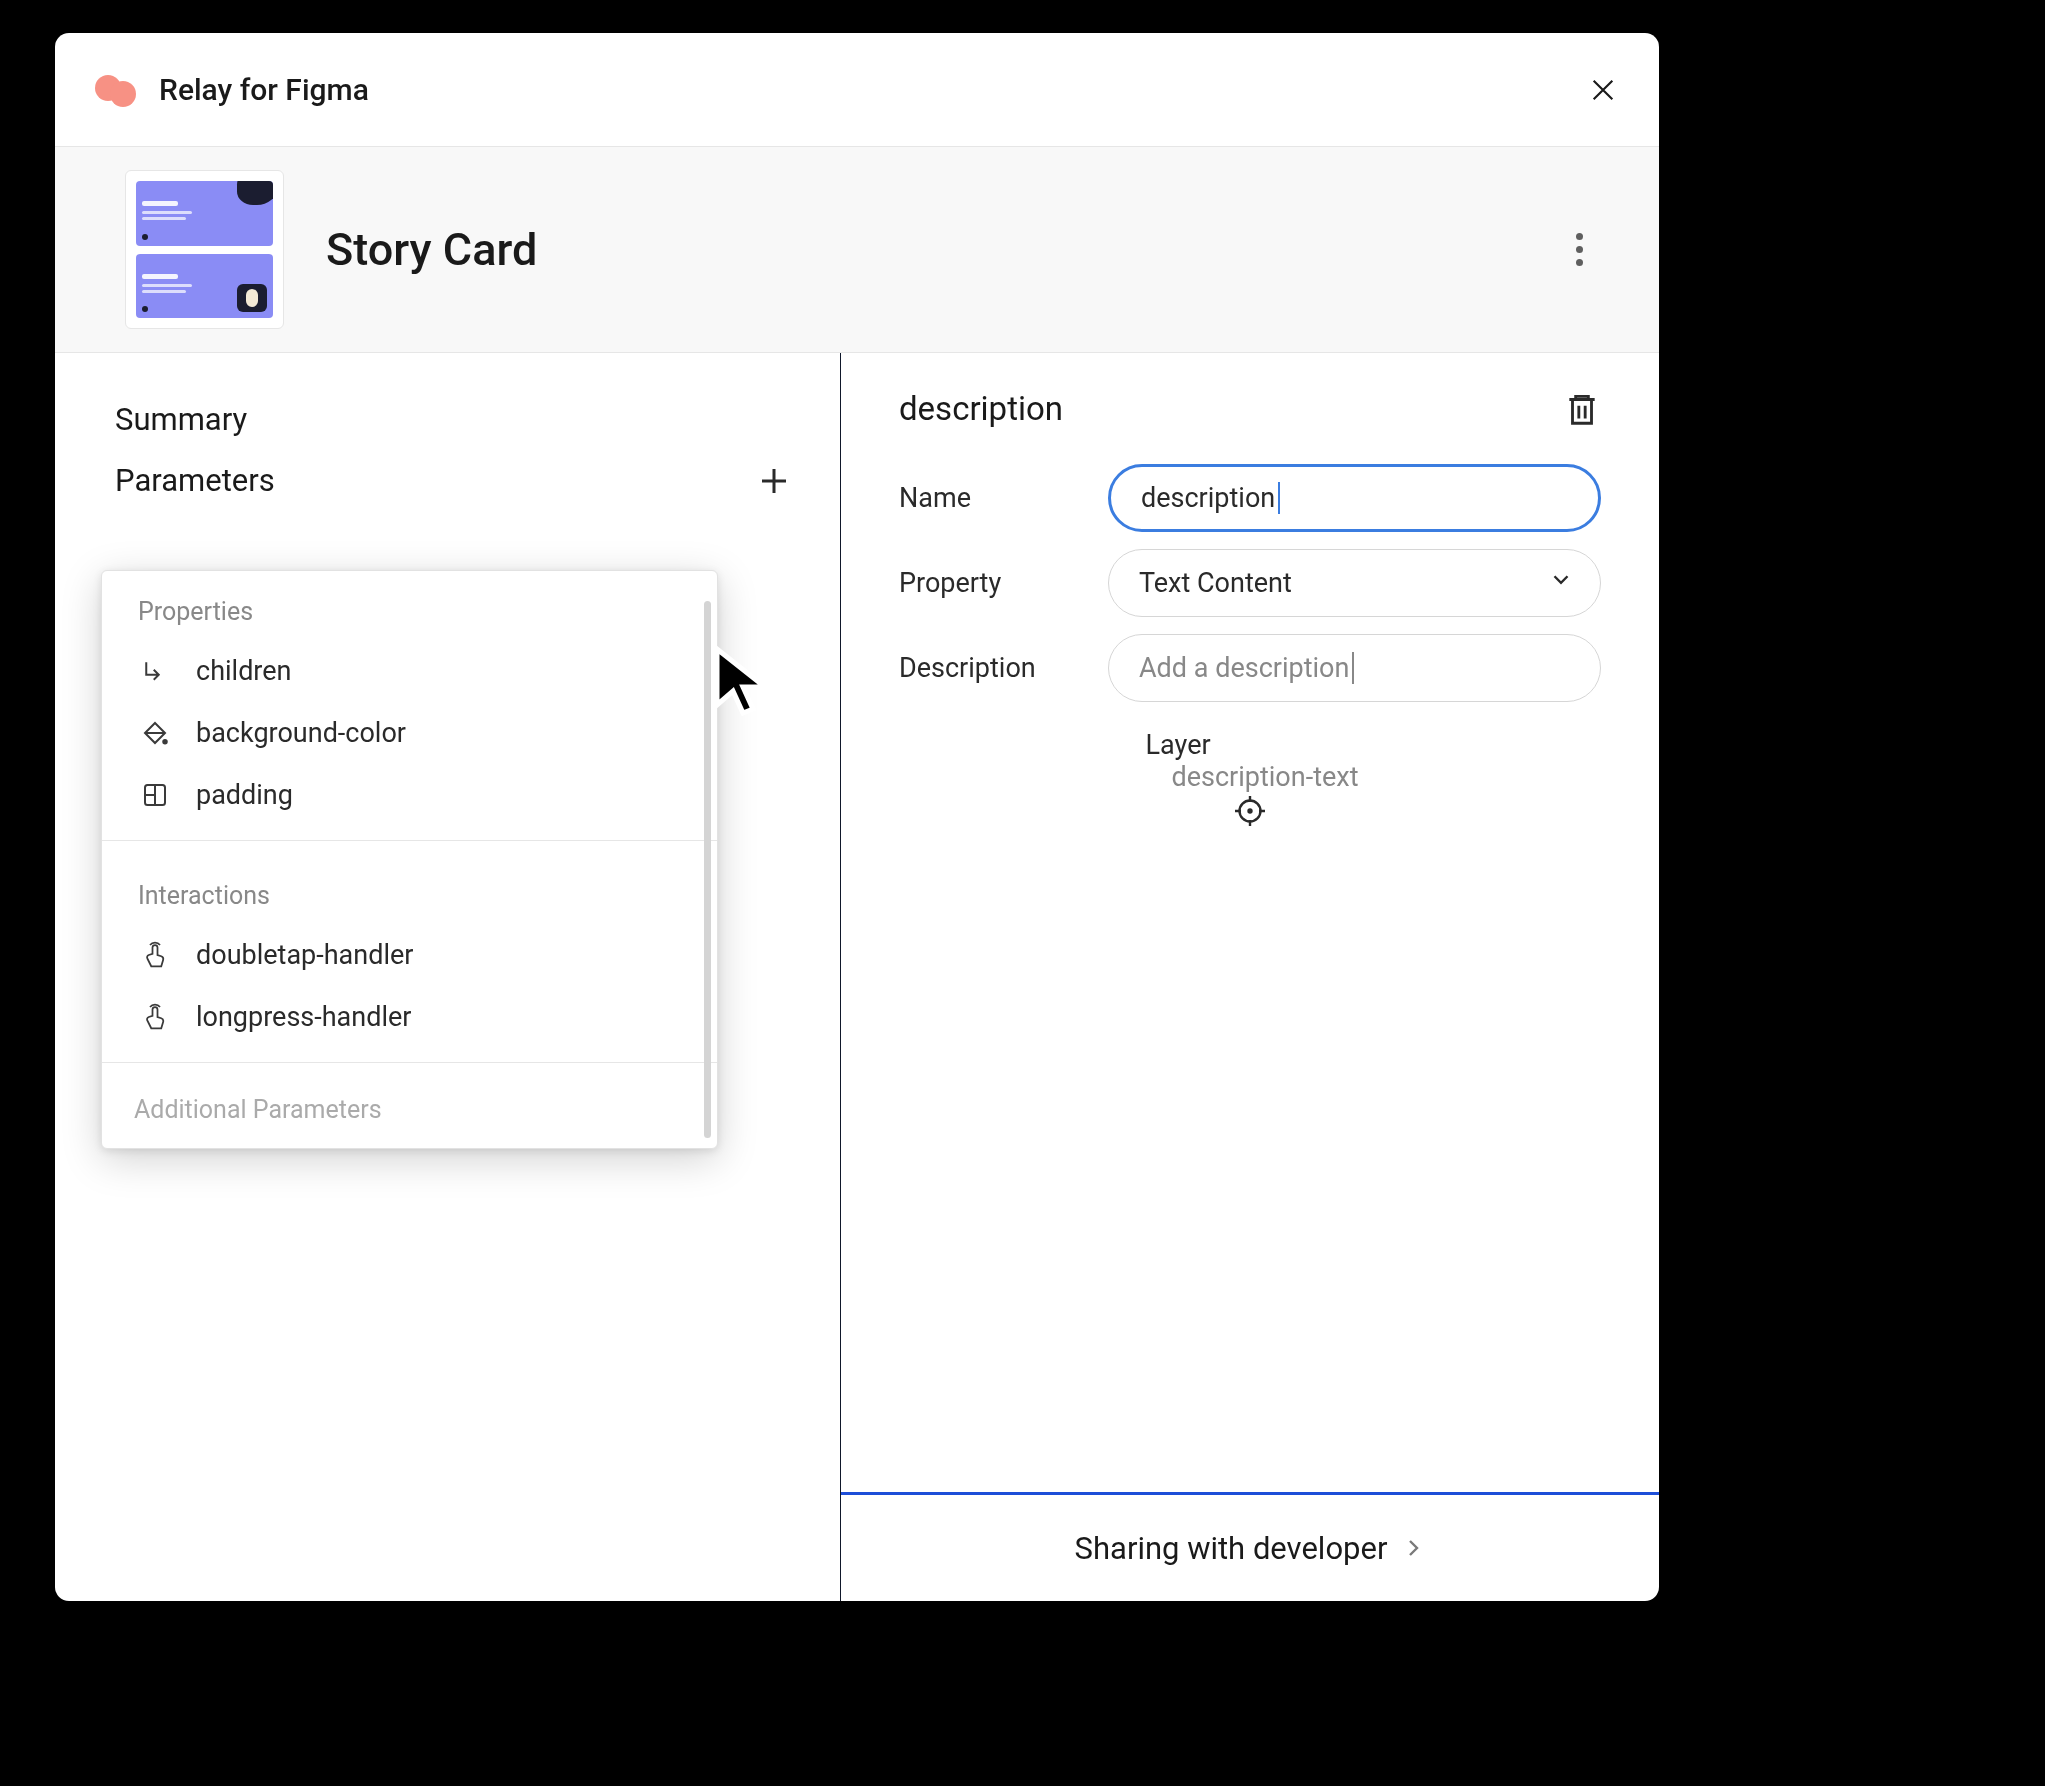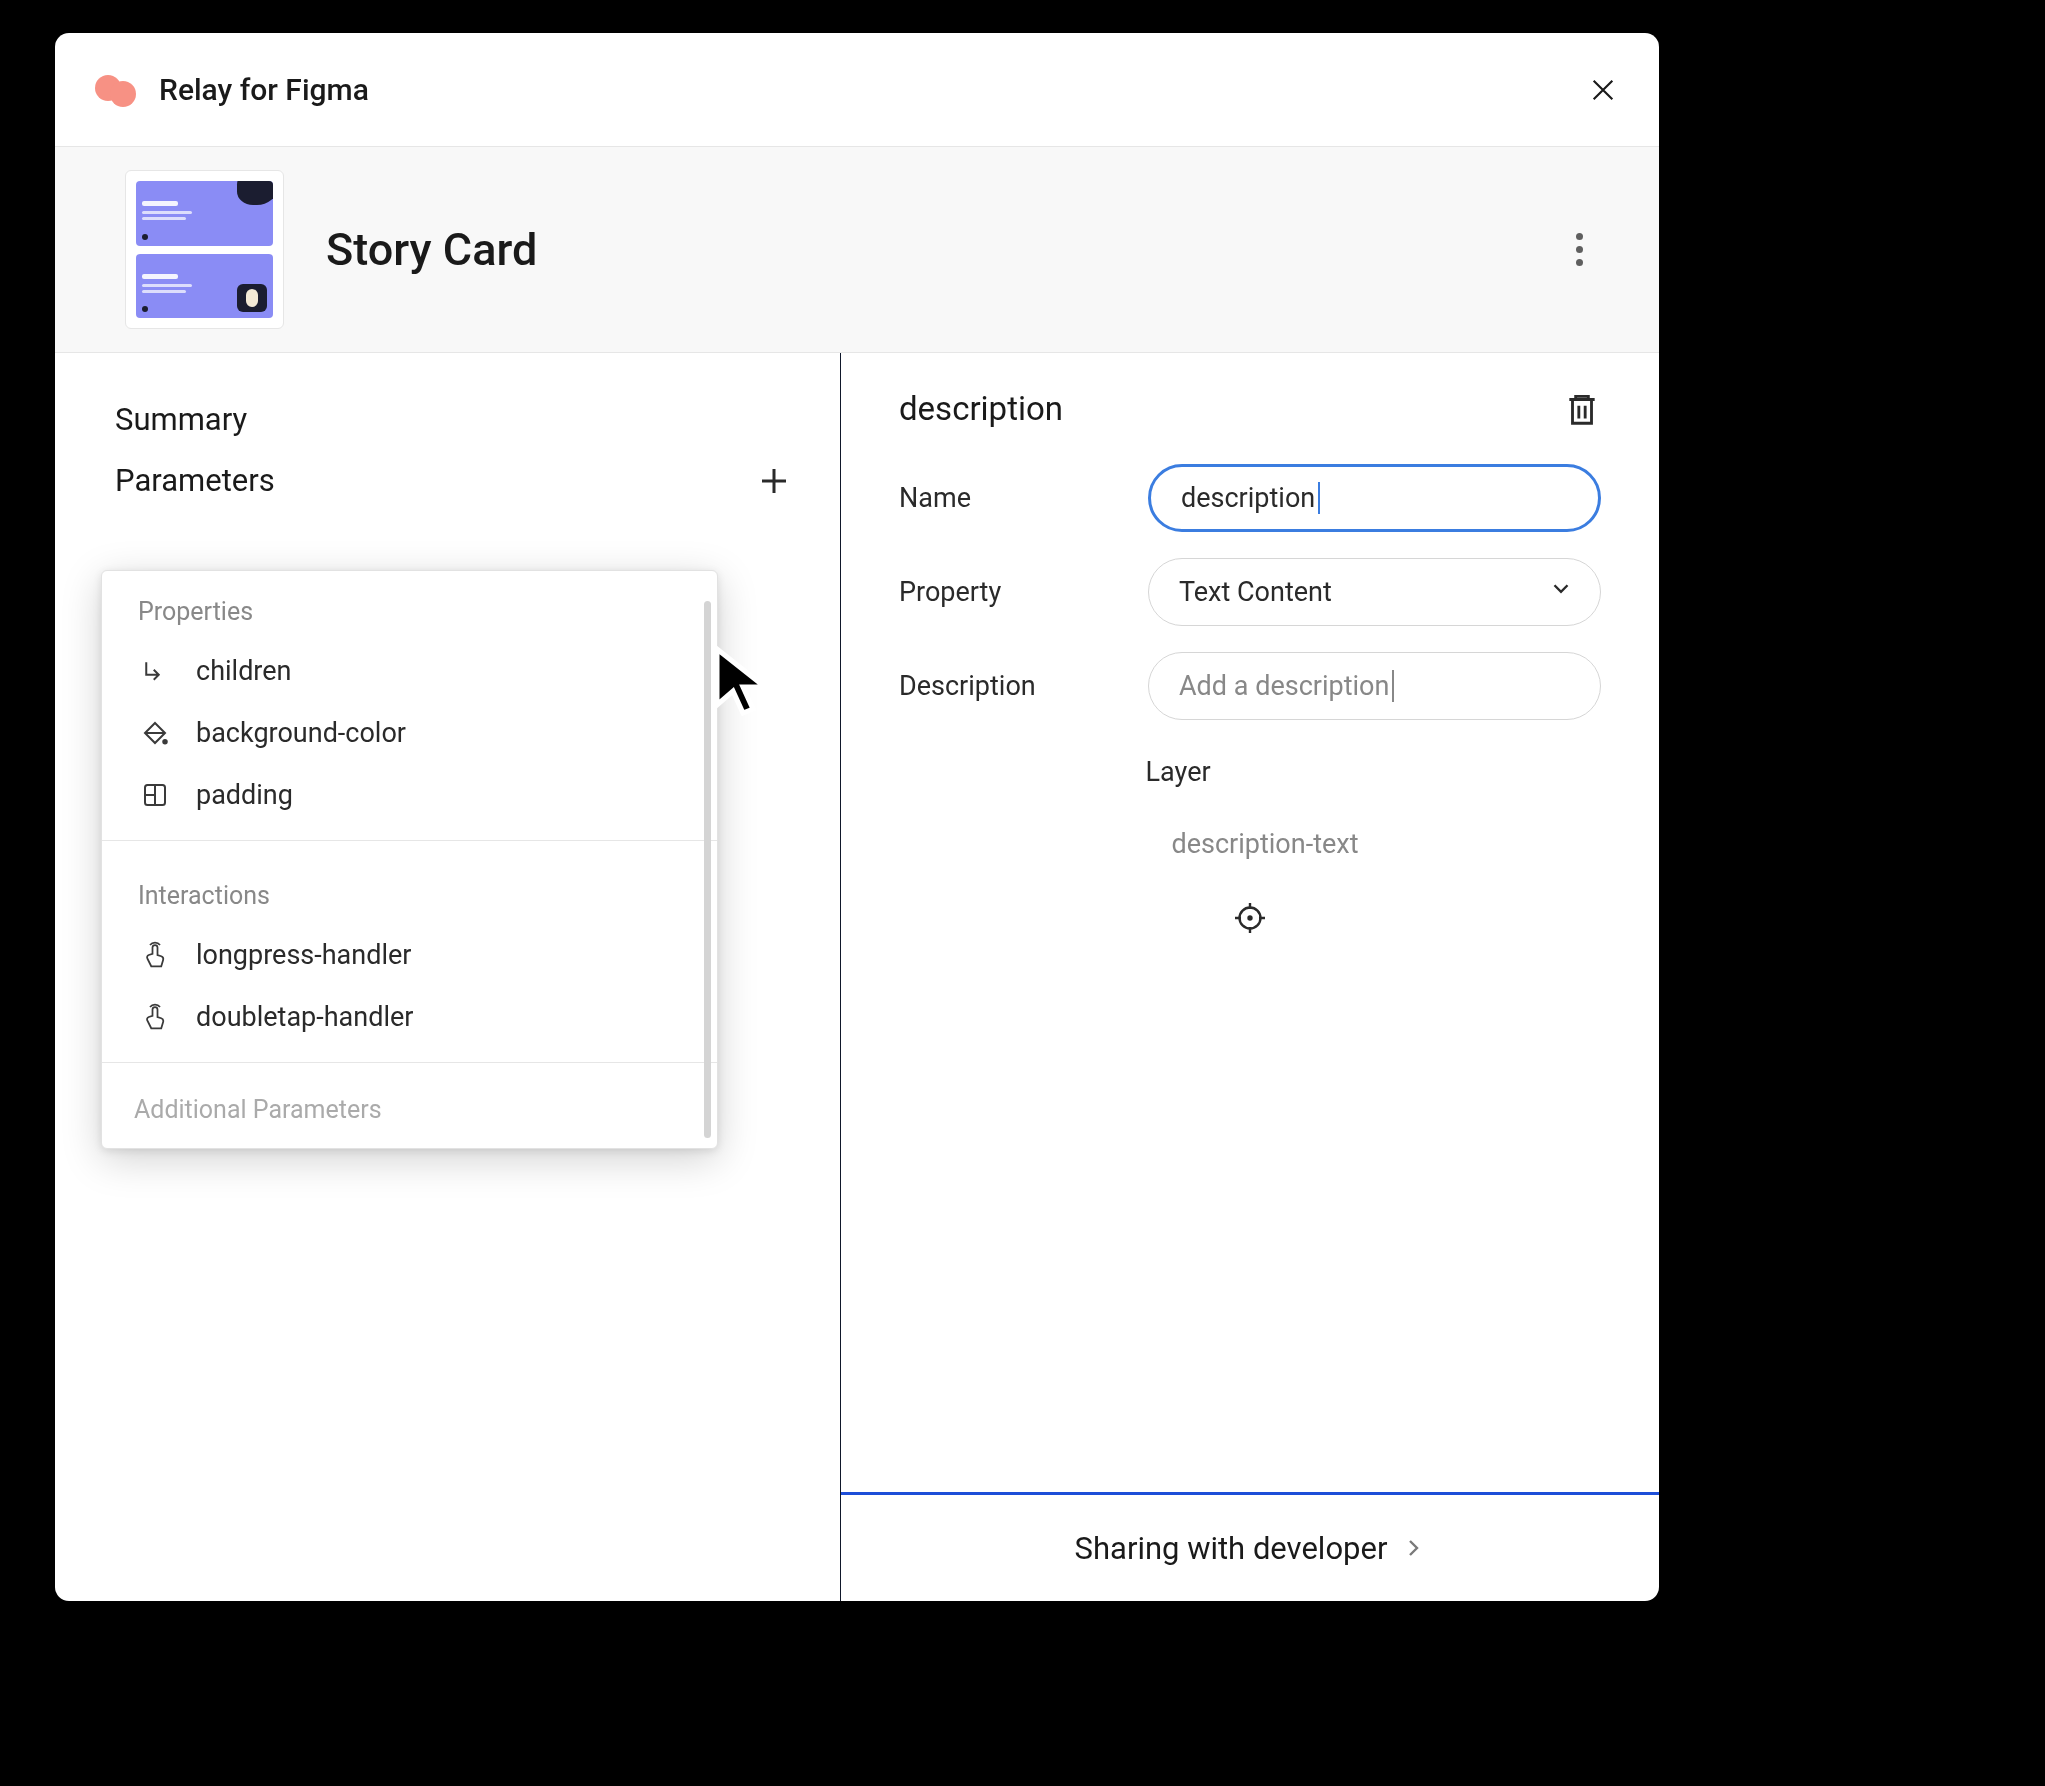--- a/index.html
+++ b/index.html
@@ -250,22 +250,21 @@
       font-size: 33px;
       color: #1a1a1a;
     }
     .trash-btn {
       width: 38px; height: 38px;
       cursor: pointer;
     }
     .form-row {
       display: flex;
       align-items: center;
-      margin-bottom: 26px;
-      gap: 40px;
+      margin-bottom: 17px;
     }
     .form-label {
       width: 209px;
       font-size: 27px;
       color: #2a2a2a;
     }
     .pill-input {
       flex: 1;
       height: 68px;
       border-radius: 36px;
@@ -433,31 +432,31 @@
         <div class="popup-section-label">Interactions</div>
 
 
         <div class="popup-item">
           <div class="ico">
             <svg viewBox="0 0 24 24" width="30" height="30">
                 <path d="M10 11 V6 a2 2 0 0 1 4 0 V12 l3 1 a2.5 2.5 0 0 1 1.5 3 L17 21 H9 L6 15 a2 2 0 0 1 1 -3 Z" stroke="#3a3a3a" stroke-width="1.4" fill="none"></path>
                 <path d="M8 4 a5 5 0 0 1 8 0" stroke="#3a3a3a" stroke-width="1.4" fill="none"></path>
               </svg>
           </div>
-          <span>longpress-handler</span>
+          <span>doubletap-handler</span>
         </div>
 
         <div class="popup-item">
           <div class="ico">
             <svg viewBox="0 0 24 24" width="30" height="30">
                 <path d="M10 11 V6 a2 2 0 0 1 4 0 V12 l3 1 a2.5 2.5 0 0 1 1.5 3 L17 21 H9 L6 15 a2 2 0 0 1 1 -3 Z" stroke="#3a3a3a" stroke-width="1.4" fill="none"></path>
                 <path d="M8 4 a5 5 0 0 1 8 0" stroke="#3a3a3a" stroke-width="1.4" fill="none"></path>
               </svg>
           </div>
-          <span>doubletap-handler</span>
+          <span>longpress-handler</span>
         </div>
 
         <div class="popup-divider"></div>
 
         <div class="popup-footer">Additional Parameters</div>
       </div>
     </div>
 
     <div class="right-pane">
       <div class="rp-header">

